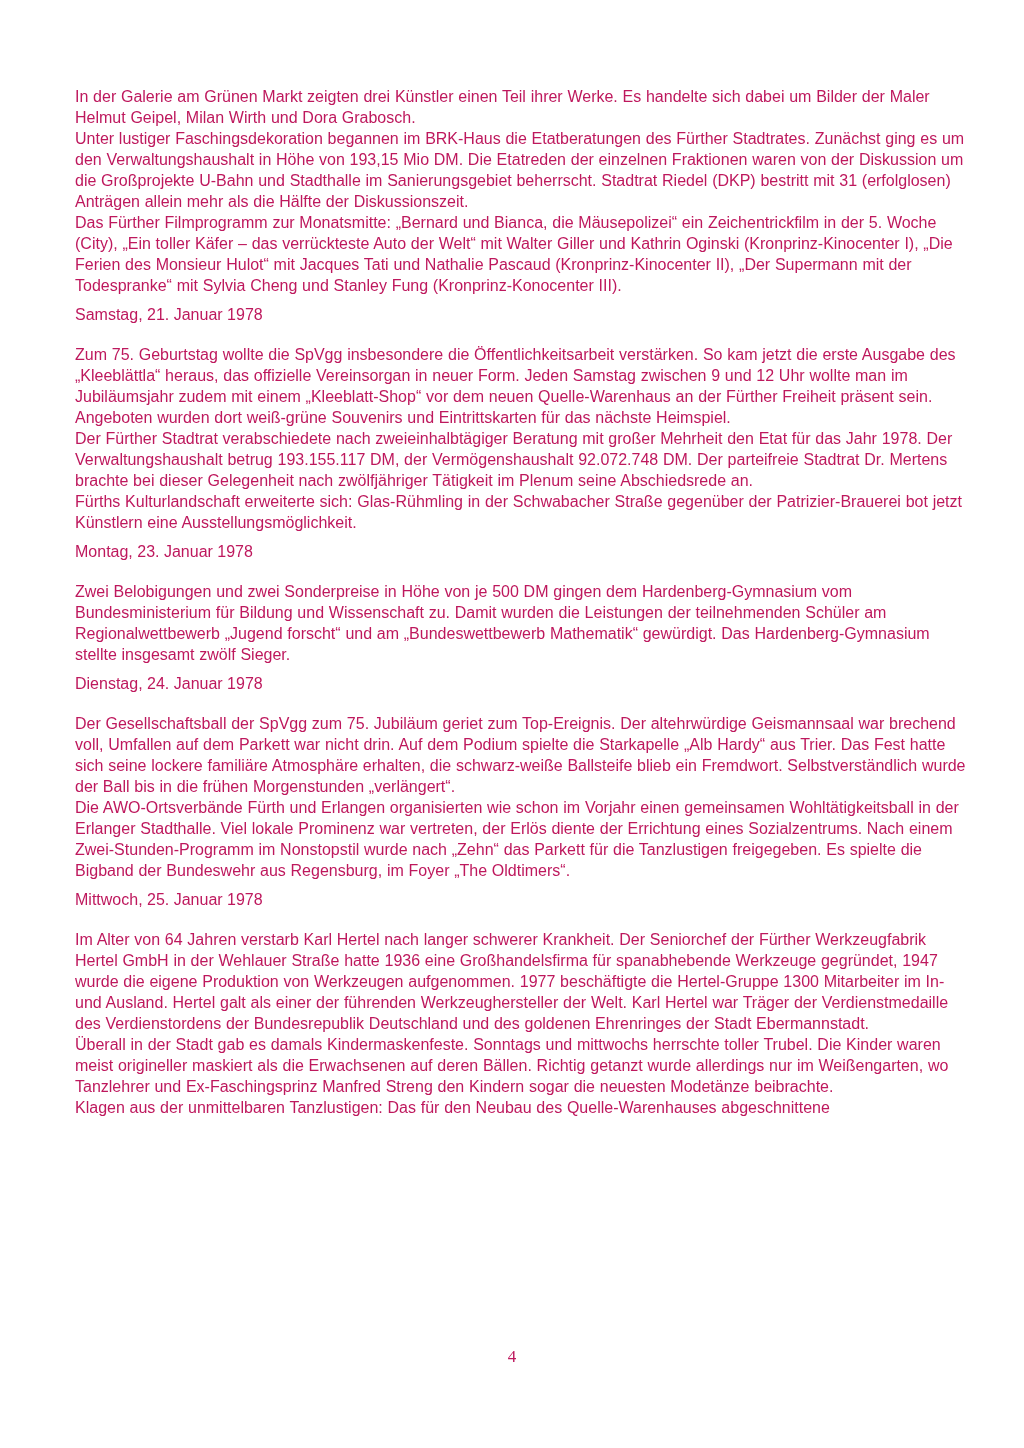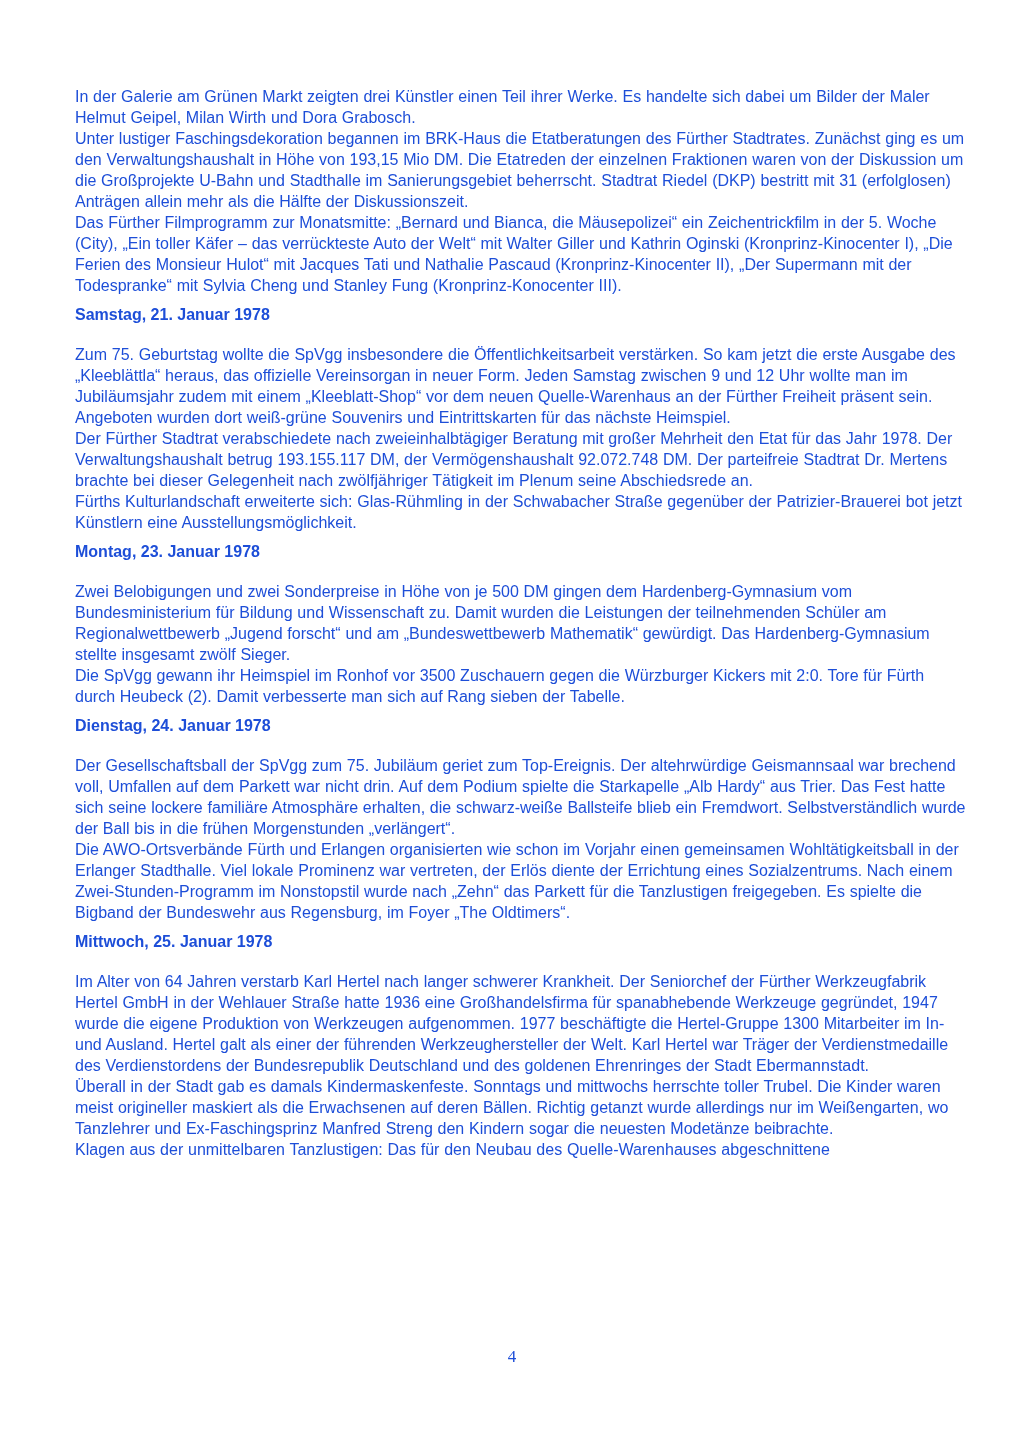--- a/index.html
+++ b/index.html
@@ -1,35 +1,35 @@
 <!DOCTYPE html>
 <html lang="de"><head>
 <meta charset="utf-8">
 <style>
   html, body { margin: 0; padding: 0; background: #ffffff; }
   .page {
     position: relative;
     width: 1024px;
     height: 1448px;
     background: #ffffff;
-    color: #1d4ed8;
+    color: #be185d;
     font-family: "Liberation Sans", sans-serif;
     font-size: 16px;
     line-height: 21px;
     box-sizing: border-box;
     padding: 86px 58px 0 75px;
     overflow: hidden;
     text-align: left;
   }
   .para {
     margin: 0;
     word-spacing: 0.3px;
   }
   .heading {
-    font-weight: bold;
+    font-weight: normal;
     margin: 8px 0 19px 0;
   }
   .page-number {
     position: absolute;
     left: 0;
     right: 0;
     bottom: 80px;
     text-align: center;
     font-family: "Liberation Serif", serif;
     font-size: 17px;
@@ -42,21 +42,20 @@
 <div class="page">
   <p class="para">In der Galerie am Grünen Markt zeigten drei Künstler einen Teil ihrer Werke. Es handelte sich dabei um Bilder der Maler Helmut Geipel, Milan Wirth und Dora Grabosch.</p>
   <p class="para">Unter lustiger Faschingsdekoration begannen im BRK-Haus die Etatberatungen des Fürther Stadtrates. Zunächst ging es um den Verwaltungshaushalt in Höhe von 193,15 Mio DM. Die Etatreden der einzelnen Fraktionen waren von der Diskussion um die Großprojekte U-Bahn und Stadthalle im Sanierungsgebiet beherrscht. Stadtrat Riedel (DKP) bestritt mit 31 (erfolglosen) Anträgen allein mehr als die Hälfte der Diskussionszeit.</p>
   <p class="para">Das Fürther Filmprogramm zur Monatsmitte: „Bernard und Bianca, die Mäusepolizei“ ein Zeichentrickfilm in der 5. Woche (City), „Ein toller Käfer – das verrückteste Auto der Welt“ mit Walter Giller und Kathrin Oginski (Kronprinz-Kinocenter I), „Die Ferien des Monsieur Hulot“ mit Jacques Tati und Nathalie Pascaud (Kronprinz-Kinocenter II), „Der Supermann mit der Todespranke“ mit Sylvia Cheng und Stanley Fung (Kronprinz-Konocenter III).</p>
   <p class="heading">Samstag, 21. Januar 1978</p>
   <p class="para">Zum 75. Geburtstag wollte die SpVgg insbesondere die Öffentlichkeitsarbeit verstärken. So kam jetzt die erste Ausgabe des „Kleeblättla“ heraus, das offizielle Vereinsorgan in neuer Form. Jeden Samstag zwischen 9 und 12 Uhr wollte man im Jubiläumsjahr zudem mit einem „Kleeblatt-Shop“ vor dem neuen Quelle-Warenhaus an der Fürther Freiheit präsent sein. Angeboten wurden dort weiß-grüne Souvenirs und Eintrittskarten für das nächste Heimspiel.</p>
   <p class="para">Der Fürther Stadtrat verabschiedete nach zweieinhalbtägiger Beratung mit großer Mehrheit den Etat für das Jahr 1978. Der Verwaltungshaushalt betrug 193.155.117 DM, der Vermögenshaushalt 92.072.748 DM. Der parteifreie Stadtrat Dr. Mertens brachte bei dieser Gelegenheit nach zwölfjähriger Tätigkeit im Plenum seine Abschiedsrede an.</p>
   <p class="para">Fürths Kulturlandschaft erweiterte sich: Glas-Rühmling in der Schwabacher Straße gegenüber der Patrizier-Brauerei bot jetzt Künstlern eine Ausstellungsmöglichkeit.</p>
   <p class="heading">Montag, 23. Januar 1978</p>
   <p class="para">Zwei Belobigungen und zwei Sonderpreise in Höhe von je 500 DM gingen dem Hardenberg-Gymnasium vom Bundesministerium für Bildung und Wissenschaft zu. Damit wurden die Leistungen der teilnehmenden Schüler am Regionalwettbewerb „Jugend forscht“ und am „Bundeswettbewerb Mathematik“ gewürdigt. Das Hardenberg-Gymnasium stellte insgesamt zwölf Sieger.</p>
-  <p class="para">Die SpVgg gewann ihr Heimspiel im Ronhof vor 3500 Zuschauern gegen die Würzburger Kickers mit 2:0. Tore für Fürth durch Heubeck (2). Damit verbesserte man sich auf Rang sieben der Tabelle.</p>
   <p class="heading">Dienstag, 24. Januar 1978</p>
   <p class="para">Der Gesellschaftsball der SpVgg zum 75. Jubiläum geriet zum Top-Ereignis. Der altehrwürdige Geismannsaal war brechend voll, Umfallen auf dem Parkett war nicht drin. Auf dem Podium spielte die Starkapelle „Alb Hardy“ aus Trier. Das Fest hatte sich seine lockere familiäre Atmosphäre erhalten, die schwarz-weiße Ballsteife blieb ein Fremdwort. Selbstverständlich wurde der Ball bis in die frühen Morgenstunden „verlängert“.</p>
   <p class="para">Die AWO-Ortsverbände Fürth und Erlangen organisierten wie schon im Vorjahr einen gemeinsamen Wohltätigkeitsball in der Erlanger Stadthalle. Viel lokale Prominenz war vertreten, der Erlös diente der Errichtung eines Sozialzentrums. Nach einem Zwei-Stunden-Programm im Nonstopstil wurde nach „Zehn“ das Parkett für die Tanzlustigen freigegeben. Es spielte die Bigband der Bundeswehr aus Regensburg, im Foyer „The Oldtimers“.</p>
   <p class="heading">Mittwoch, 25. Januar 1978</p>
   <p class="para">Im Alter von 64 Jahren verstarb Karl Hertel nach langer schwerer Krankheit. Der Seniorchef der Fürther Werkzeugfabrik Hertel GmbH in der Wehlauer Straße hatte 1936 eine Großhandelsfirma für spanabhebende Werkzeuge gegründet, 1947 wurde die eigene Produktion von Werkzeugen aufgenommen. 1977 beschäftigte die Hertel-Gruppe 1300 Mitarbeiter im In- und Ausland. Hertel galt als einer der führenden Werkzeughersteller der Welt. Karl Hertel war Träger der Verdienstmedaille des Verdienstordens der Bundesrepublik Deutschland und des goldenen Ehrenringes der Stadt Ebermannstadt.</p>
   <p class="para">Überall in der Stadt gab es damals Kindermaskenfeste. Sonntags und mittwochs herrschte toller Trubel. Die Kinder waren meist origineller maskiert als die Erwachsenen auf deren Bällen. Richtig getanzt wurde allerdings nur im Weißengarten, wo Tanzlehrer und Ex-Faschingsprinz Manfred Streng den Kindern sogar die neuesten Modetänze beibrachte.</p>
   <p class="para">Klagen aus der unmittelbaren Tanzlustigen: Das für den Neubau des Quelle-Warenhauses abgeschnittene</p>
 
   <div class="page-number">4</div>
 </div>

